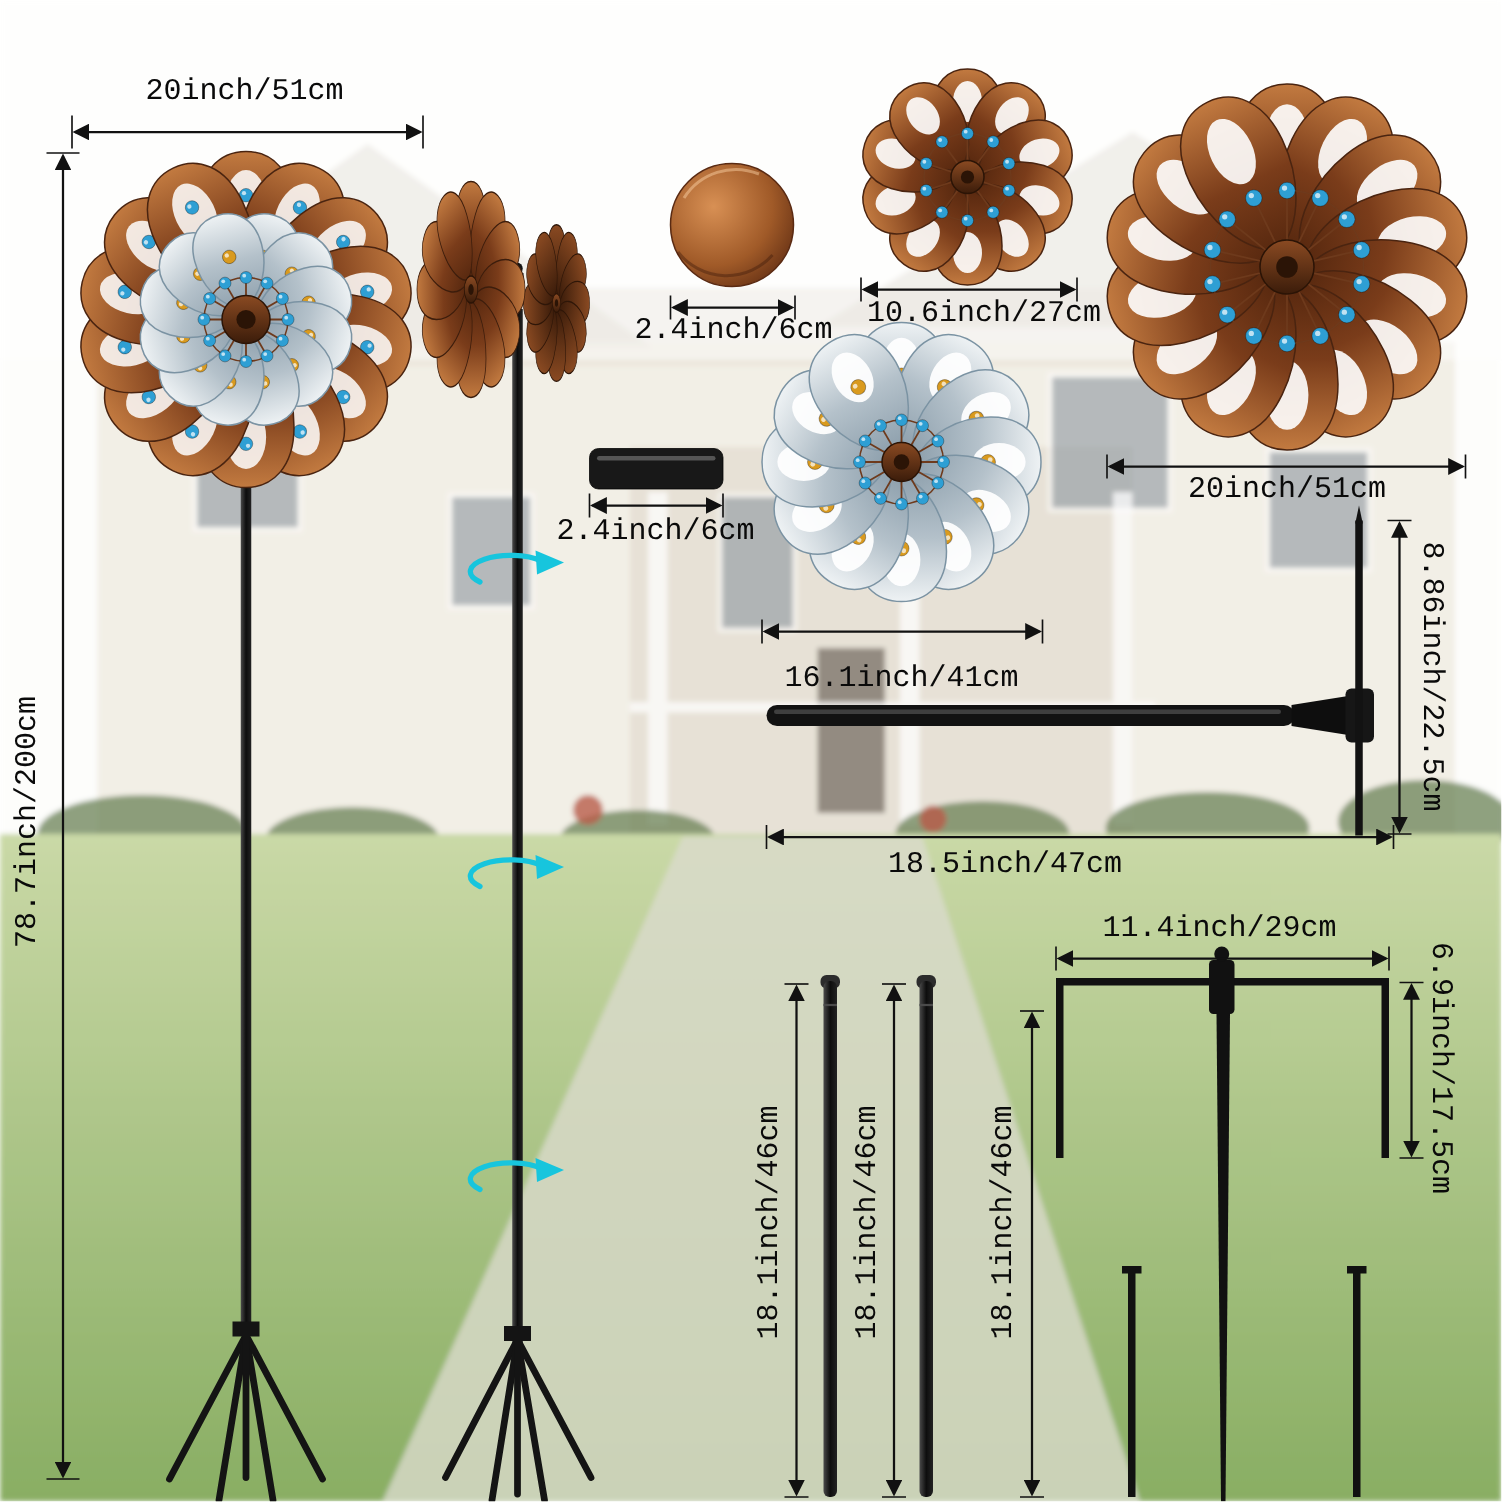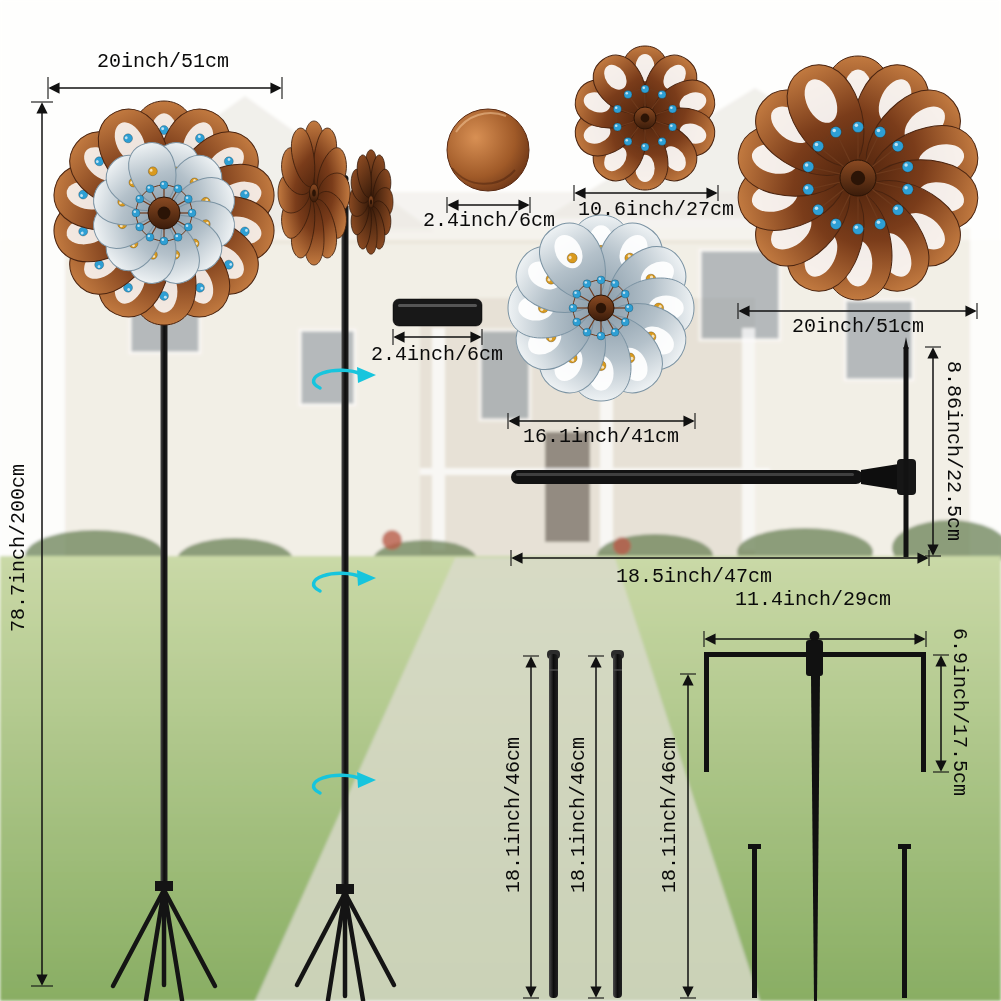--- a/index.html
+++ b/index.html
@@ -805,22 +805,22 @@
         <line class="tick" x1="933" y1="772" x2="949" y2="772"></line>
   </g>
 </svg>
 
 <div class="lbl" style="left:163px;top:62px">20inch/51cm</div>
 <div class="lbl rot-ccw" style="left:19px;top:548px">78.7inch/200cm</div>
 <div class="lbl" style="left:489px;top:221px">2.4inch/6cm</div>
 <div class="lbl" style="left:656px;top:210px">10.6inch/27cm</div>
 <div class="lbl" style="left:858px;top:327px">20inch/51cm</div>
 <div class="lbl" style="left:437px;top:355px">2.4inch/6cm</div>
-<div class="lbl" style="left:601px;top:437px">16.1inch/41cm</div>
-<div class="lbl" style="left:694px;top:577px">18.5inch/47cm</div>
+<div class="lbl" style="left:601px;top:453px">16.1inch/41cm</div>
+<div class="lbl" style="left:670px;top:577px">18.5inch/47cm</div>
 <div class="lbl rot-cw" style="left:953px;top:451px">8.86inch/22.5cm</div>
 <div class="lbl rot-ccw" style="left:514px;top:815px">18.1inch/46cm</div>
 <div class="lbl rot-ccw" style="left:579px;top:815px">18.1inch/46cm</div>
 <div class="lbl rot-ccw" style="left:670px;top:815px">18.1inch/46cm</div>
-<div class="lbl" style="left:813px;top:600px">11.4inch/29cm</div>
+<div class="lbl" style="left:813px;top:620px">11.4inch/29cm</div>
 <div class="lbl rot-cw" style="left:959px;top:712px">6.9inch/17.5cm</div>
 
 </div>
 
 </body></html>

